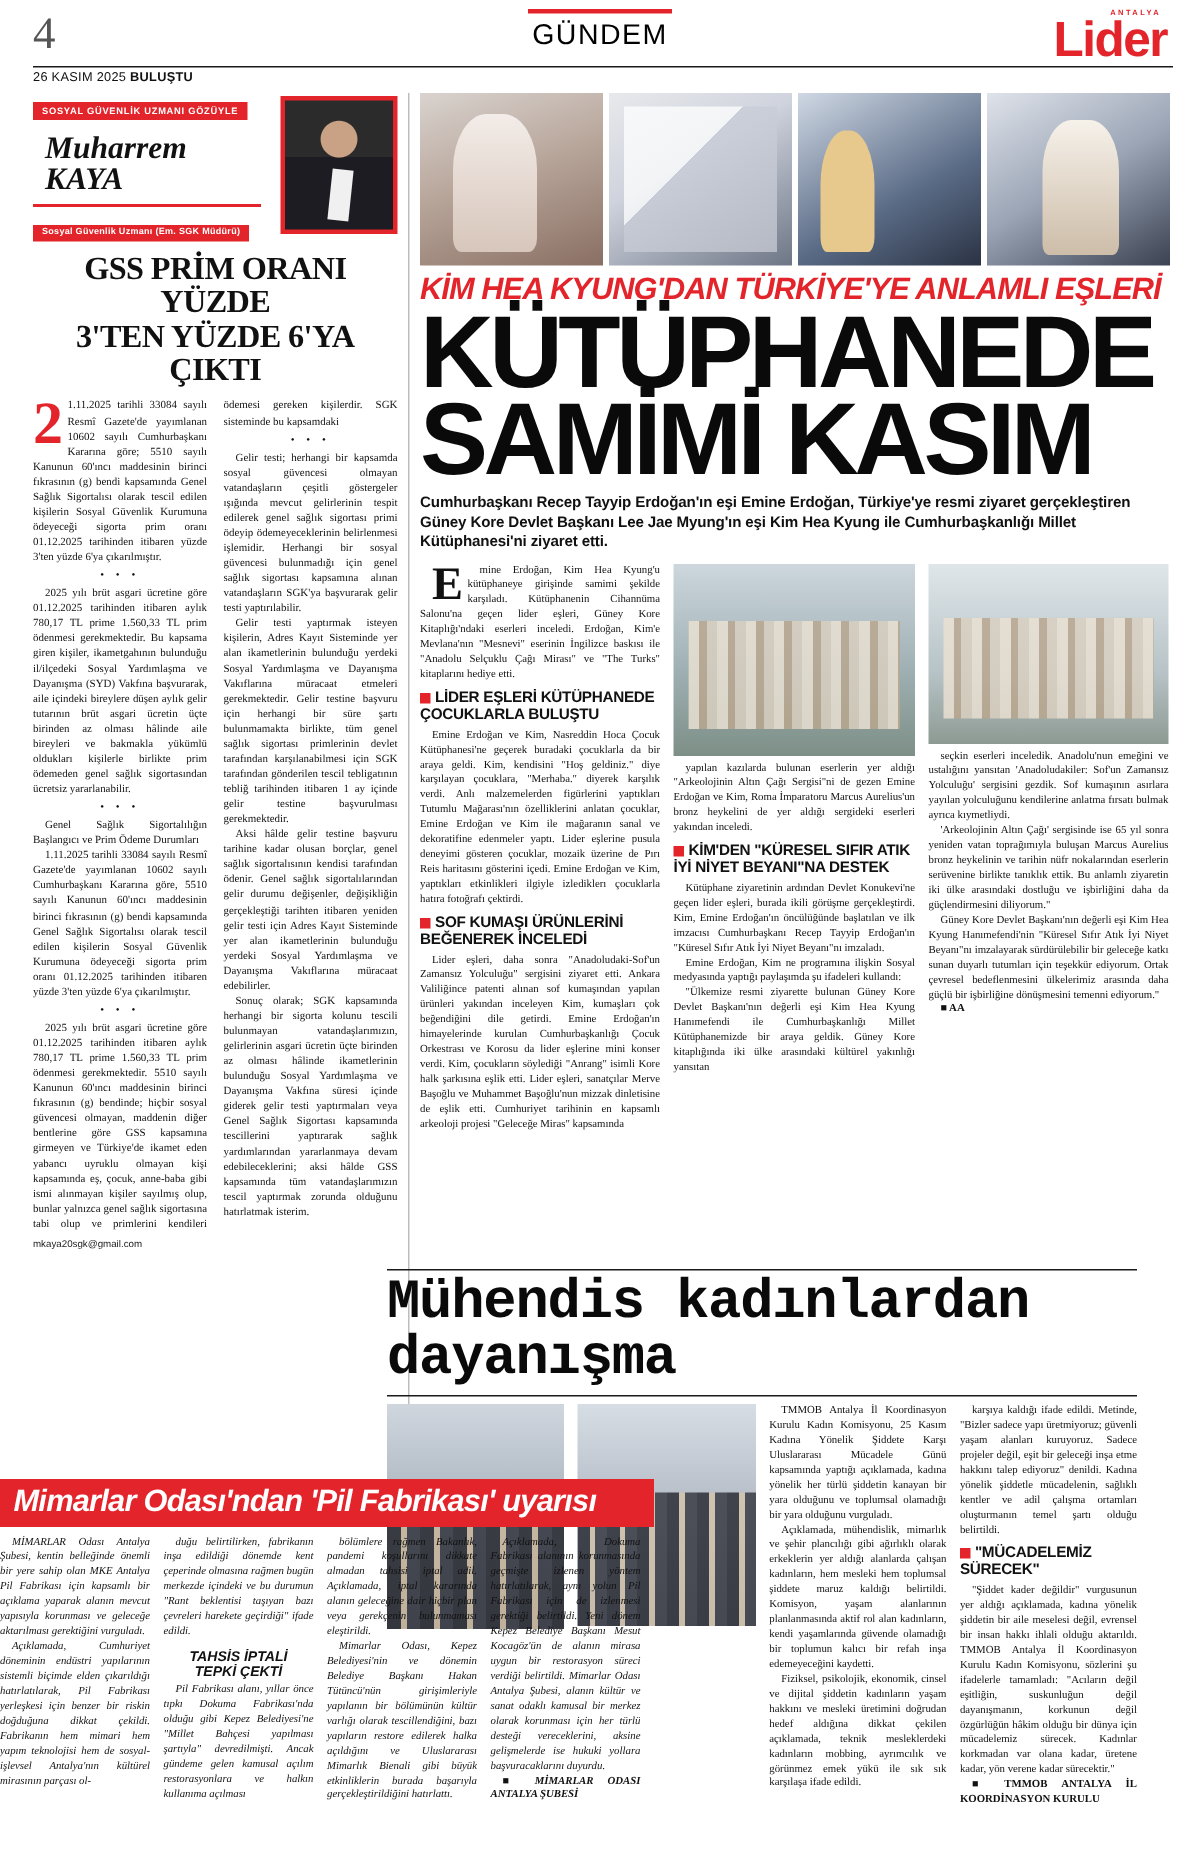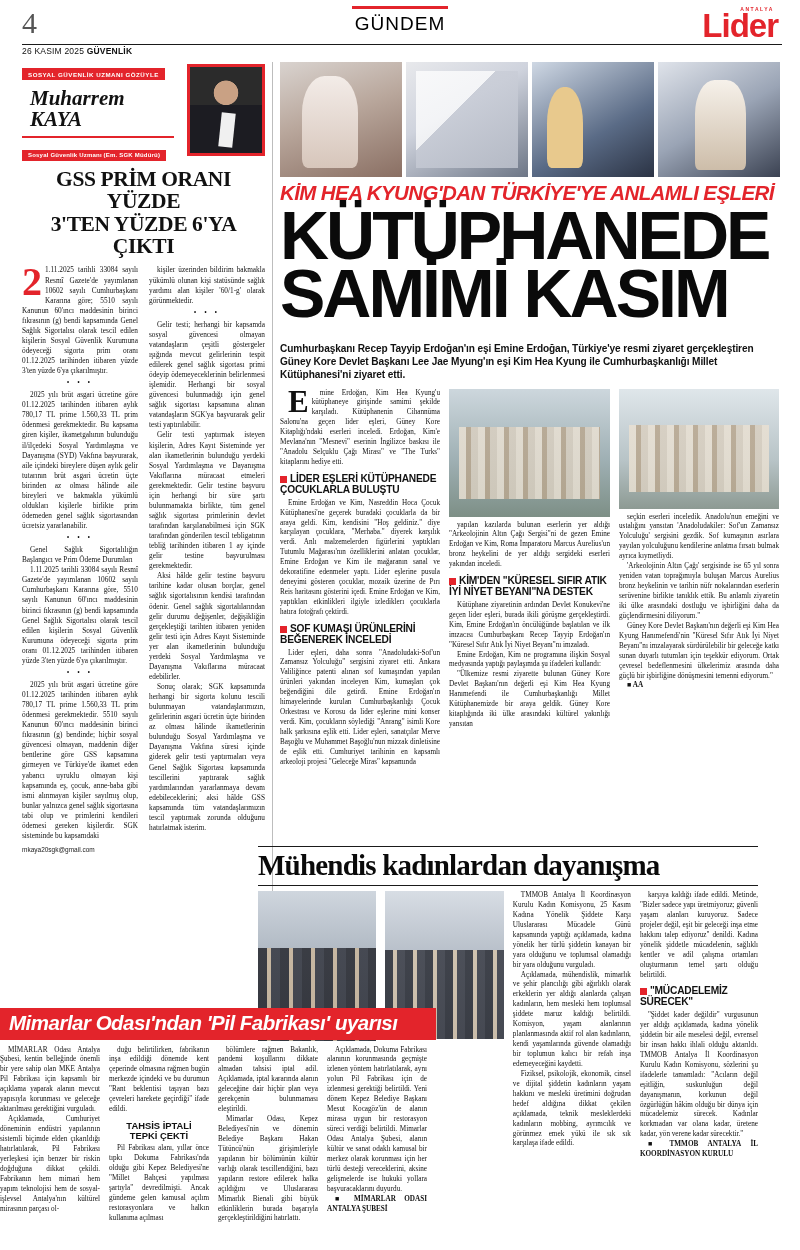--- a/index.html
+++ b/index.html
@@ -126,21 +126,21 @@
     margin-bottom:2px; white-space:nowrap;
   }
   .mega {
     font-family:"Liberation Sans", sans-serif; font-weight:700;
     font-size: 68px; line-height:.86; letter-spacing:-3px; color:#0a0a0a;
     margin: 2px 0 0;
   }
   .mega .l2 { display:block; }
   .lead {
     font-family:"Liberation Sans", sans-serif; font-weight:700; font-size:10.1px;
-    line-height:1.26; margin:21px 0 7px; color:#111; letter-spacing:-.1px;
+    line-height:1.26; margin:8px 0 7px; color:#111; letter-spacing:-.1px;
   }
 
   .story-grid { display:flex; gap:9px; }
   .story-col { width: 160px; }
   .story-col.c2 { width: 161px; }
   .story-col p, .story-col .sub {
     font-family:"Liberation Serif", serif; font-size:7.2px; line-height:1.38;
     text-align:justify; margin:0; text-indent:8px;
   }
   .subhead {
@@ -159,21 +159,21 @@
   .inline-photo { width:100%; height:128px; margin:0 0 4px; position:relative; overflow:hidden;
     background:linear-gradient(180deg,#cdd7dd 0%, #9fb0b4 55%, #7d8f86 100%); }
   .inline-photo::after{content:"";position:absolute;left:6%;top:30%;width:88%;height:56%;
     background:repeating-linear-gradient(90deg,#e9e0d2 0 7px,#b9a78f 7px 12px, #d9cfc0 12px 19px);opacity:.85;}
   .inline-photo.sq { height:120px; background:linear-gradient(180deg,#dfe6ea 0%, #b7c3c6 60%, #8d9a93 100%); }
 
   
   .feature { position:absolute; left:258px; top:846px; width:500px; }
   .feature-hr { height:1px; background:#1a1a1a; margin-bottom:4px; }
   .feature-title {
-    font-family:Liberation Serif, serif; font-weight:700; font-size:29px;
+    font-family:Liberation Mono, monospace; font-weight:700; font-size:37px;
     line-height:1; letter-spacing:-.8px; margin:0 0 5px; color:#0a0a0a;
   }
   .feature-hr2 { height:1px; background:#1a1a1a; margin-bottom:5px; }
   .feature-grid { display:flex; gap:9px; }
   .feature-col { width:160px; }
   .feature-col.c2 { width:161px; }
   .feature-col p {
     font-family:"Liberation Serif", serif; font-size:7.2px; line-height:1.38;
     text-align:justify; margin:0; text-indent:8px;
   }
@@ -184,27 +184,27 @@
   .feature-photo2 { width:100%; height:148px; margin-bottom:4px; position:relative; overflow:hidden;
     background:linear-gradient(180deg,#d7dde4 0%,#aeb6c1 55%,#767d89 100%); }
   .feature-photo2::after{content:"";position:absolute;left:0;top:40%;width:100%;height:60%;
     background:repeating-linear-gradient(90deg,#32353d 0 8px,#d2c3ad 8px 12px,#40434c 12px 20px);opacity:.9;}
   .credit {
     font-family:"Liberation Sans", sans-serif; font-weight:700; font-size:6.2px;
     text-indent:0; margin-top:3px; text-align:left;
   }
 
   
-  .bottom-left { position:absolute; left:0; top:1008px; width:436px; }
+  .bottom-left { position:absolute; left:0; top:986px; width:436px; }
   .redbar {
     background:#e3242b; color:#fff; padding:5px 9px 6px;
     font-family:"Liberation Sans", sans-serif; font-weight:700; font-style:italic;
     font-size:20.5px; letter-spacing:-.5px; line-height:1; white-space:nowrap;
   }
-  .bl-grid { display:flex; gap:9px; margin-top:6px; }
+  .bl-grid { display:flex; gap:9px; margin-top:6px;font-style:italic; }
   .bl-col { width:100px; }
   .bl-col p {
     font-family:"Liberation Serif", serif; font-size:7.2px; line-height:1.38;
     text-align:justify; margin:0; text-indent:8px;
   }
   .bl-sub {
     font-family:"Liberation Sans", sans-serif; font-weight:700; font-size:9.4px;
     line-height:1.06; text-align:center; margin:6px 0 3px; text-indent:0;
   }
   .bl-credit {
@@ -214,21 +214,21 @@
 </style>
 </head>
 <body>
 
 <div class="page">
 
   <div class="masthead">
     <div class="folio">4</div>
     <div class="folio-rule"></div>
     <div class="dateline">
-      <span>26 KASIM 2025 </span><b>GÜVENLİK</b>
+      <span>26 KASIM 2025 </span><b>BULUŞTU</b>
     </div>
     <div class="section-title-wrap">
       <div class="section-rule-top"></div>
       <div class="section-title">GÜNDEM</div>
     </div>
     <div class="logo-wrap">
       <span class="logo-sup">ANTALYA</span>
       <span class="logo">Lider</span>
     </div>
   </div>
@@ -259,21 +259,20 @@
 
       <div class="op-cols">
         <p class="first"><span class="dropcap">2</span><span>1.11.2025 tarihli 33084 sayılı Resmî Gazete'de yayımlanan 10602 sayılı Cumhurbaşkanı Kararına göre; 5510 sayılı Kanunun 60'ıncı maddesinin birinci fıkrasının (g) bendi kapsamında Genel Sağlık Sigortalısı olarak tescil edilen kişilerin Sosyal Güvenlik Kurumuna ödeyeceği sigorta prim oranı 01.12.2025 tarihinden itibaren yüzde 3'ten yüzde 6'ya çıkarılmıştır.</span></p>
         <p class="dinkus">• • •</p>
         <p>2025 yılı brüt asgari ücretine göre 01.12.2025 tarihinden itibaren aylık 780,17 TL prime 1.560,33 TL prim ödenmesi gerekmektedir. Bu kapsama giren kişiler, ikametgahının bulunduğu il/ilçedeki Sosyal Yardımlaşma ve Dayanışma (SYD) Vakfına başvurarak, aile içindeki bireylere düşen aylık gelir tutarının brüt asgari ücretin üçte birinden az olması hâlinde aile bireyleri ve bakmakla yükümlü oldukları kişilerle birlikte prim ödemeden genel sağlık sigortasından ücretsiz yararlanabilir.</p>
         <p class="dinkus">• • •</p>
         <p>Genel Sağlık Sigortalılığın Başlangıcı ve Prim Ödeme Durumları</p>
         <p>1.11.2025 tarihli 33084 sayılı Resmî Gazete'de yayımlanan 10602 sayılı Cumhurbaşkanı Kararına göre, 5510 sayılı Kanunun 60'ıncı maddesinin birinci fıkrasının (g) bendi kapsamında Genel Sağlık Sigortalısı olarak tescil edilen kişilerin Sosyal Güvenlik Kurumuna ödeyeceği sigorta prim oranı 01.12.2025 tarihinden itibaren yüzde 3'ten yüzde 6'ya çıkarılmıştır.</p>
         <p class="dinkus">• • •</p>
         <p>2025 yılı brüt asgari ücretine göre 01.12.2025 tarihinden itibaren aylık 780,17 TL prime 1.560,33 TL prim ödenmesi gerekmektedir. 5510 sayılı Kanunun 60'ıncı maddesinin birinci fıkrasının (g) bendinde; hiçbir sosyal güvencesi olmayan, maddenin diğer bentlerine göre GSS kapsamına girmeyen ve Türkiye'de ikamet eden yabancı uyruklu olmayan kişi kapsamında eş, çocuk, anne-baba gibi ismi alınmayan kişiler sayılmış olup, bunlar yalnızca genel sağlık sigortasına tabi olup ve primlerini kendileri ödemesi gereken kişilerdir. SGK sisteminde bu kapsamdaki</p>
-        <p>kişiler üzerinden bildirim bakmakla yükümlü olunan kişi statüsünde sağlık yardımı alan kişiler '60/1-g' olarak görünmektedir.</p>
         <p class="dinkus">• • •</p>
         <p>Gelir testi; herhangi bir kapsamda sosyal güvencesi olmayan vatandaşların çeşitli göstergeler ışığında mevcut gelirlerinin tespit edilerek genel sağlık sigortası primi ödeyip ödemeyeceklerinin belirlenmesi işlemidir. Herhangi bir sosyal güvencesi bulunmadığı için genel sağlık sigortası kapsamına alınan vatandaşların SGK'ya başvurarak gelir testi yaptırılabilir.</p>
         <p>Gelir testi yaptırmak isteyen kişilerin, Adres Kayıt Sisteminde yer alan ikametlerinin bulunduğu yerdeki Sosyal Yardımlaşma ve Dayanışma Vakıflarına müracaat etmeleri gerekmektedir. Gelir testine başvuru için herhangi bir süre şartı bulunmamakta birlikte, tüm genel sağlık sigortası primlerinin devlet tarafından karşılanabilmesi için SGK tarafından gönderilen tescil tebligatının tebliğ tarihinden itibaren 1 ay içinde gelir testine başvurulması gerekmektedir.</p>
         <p>Aksi hâlde gelir testine başvuru tarihine kadar olusan borçlar, genel sağlık sigortalısının kendisi tarafından ödenir. Genel sağlık sigortalılarından gelir durumu değişenler, değişikliğin gerçekleştiği tarihten itibaren yeniden gelir testi için Adres Kayıt Sisteminde yer alan ikametlerinin bulunduğu yerdeki Sosyal Yardımlaşma ve Dayanışma Vakıflarına müracaat edebilirler.</p>
         <p>Sonuç olarak; SGK kapsamında herhangi bir sigorta kolunu tescili bulunmayan vatandaşlarımızın, gelirlerinin asgari ücretin üçte birinden az olması hâlinde ikametlerinin bulunduğu Sosyal Yardımlaşma ve Dayanışma Vakfına süresi içinde giderek gelir testi yaptırmaları veya Genel Sağlık Sigortası kapsamında tescillerini yaptırarak sağlık yardımlarından yararlanmaya devam edebileceklerini; aksi hâlde GSS kapsamında tüm vatandaşlarımızın tescil yaptırmak zorunda olduğunu hatırlatmak isterim.</p>
       </div>
       <div class="op-email">mkaya20sgk@gmail.com</div>
     </div>
 
     <div class="main-col">

